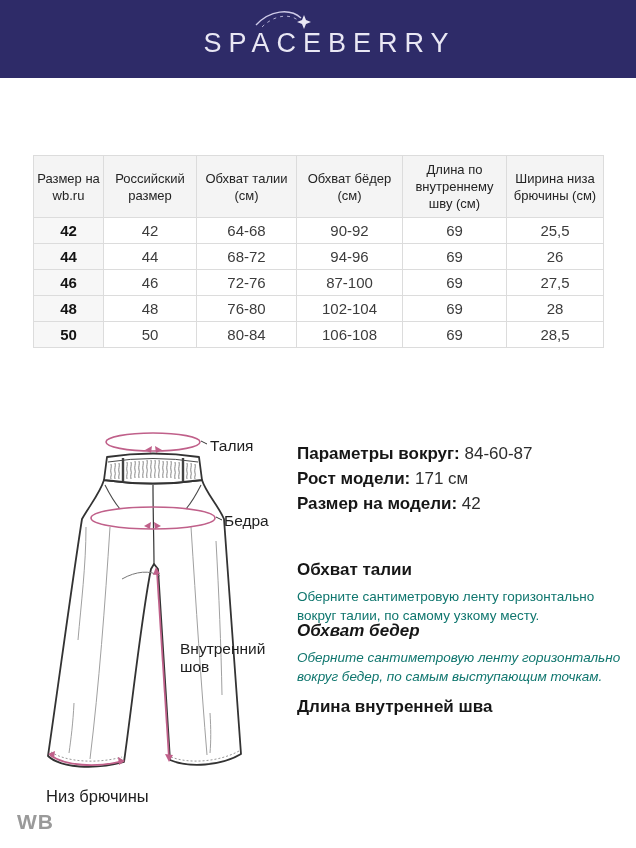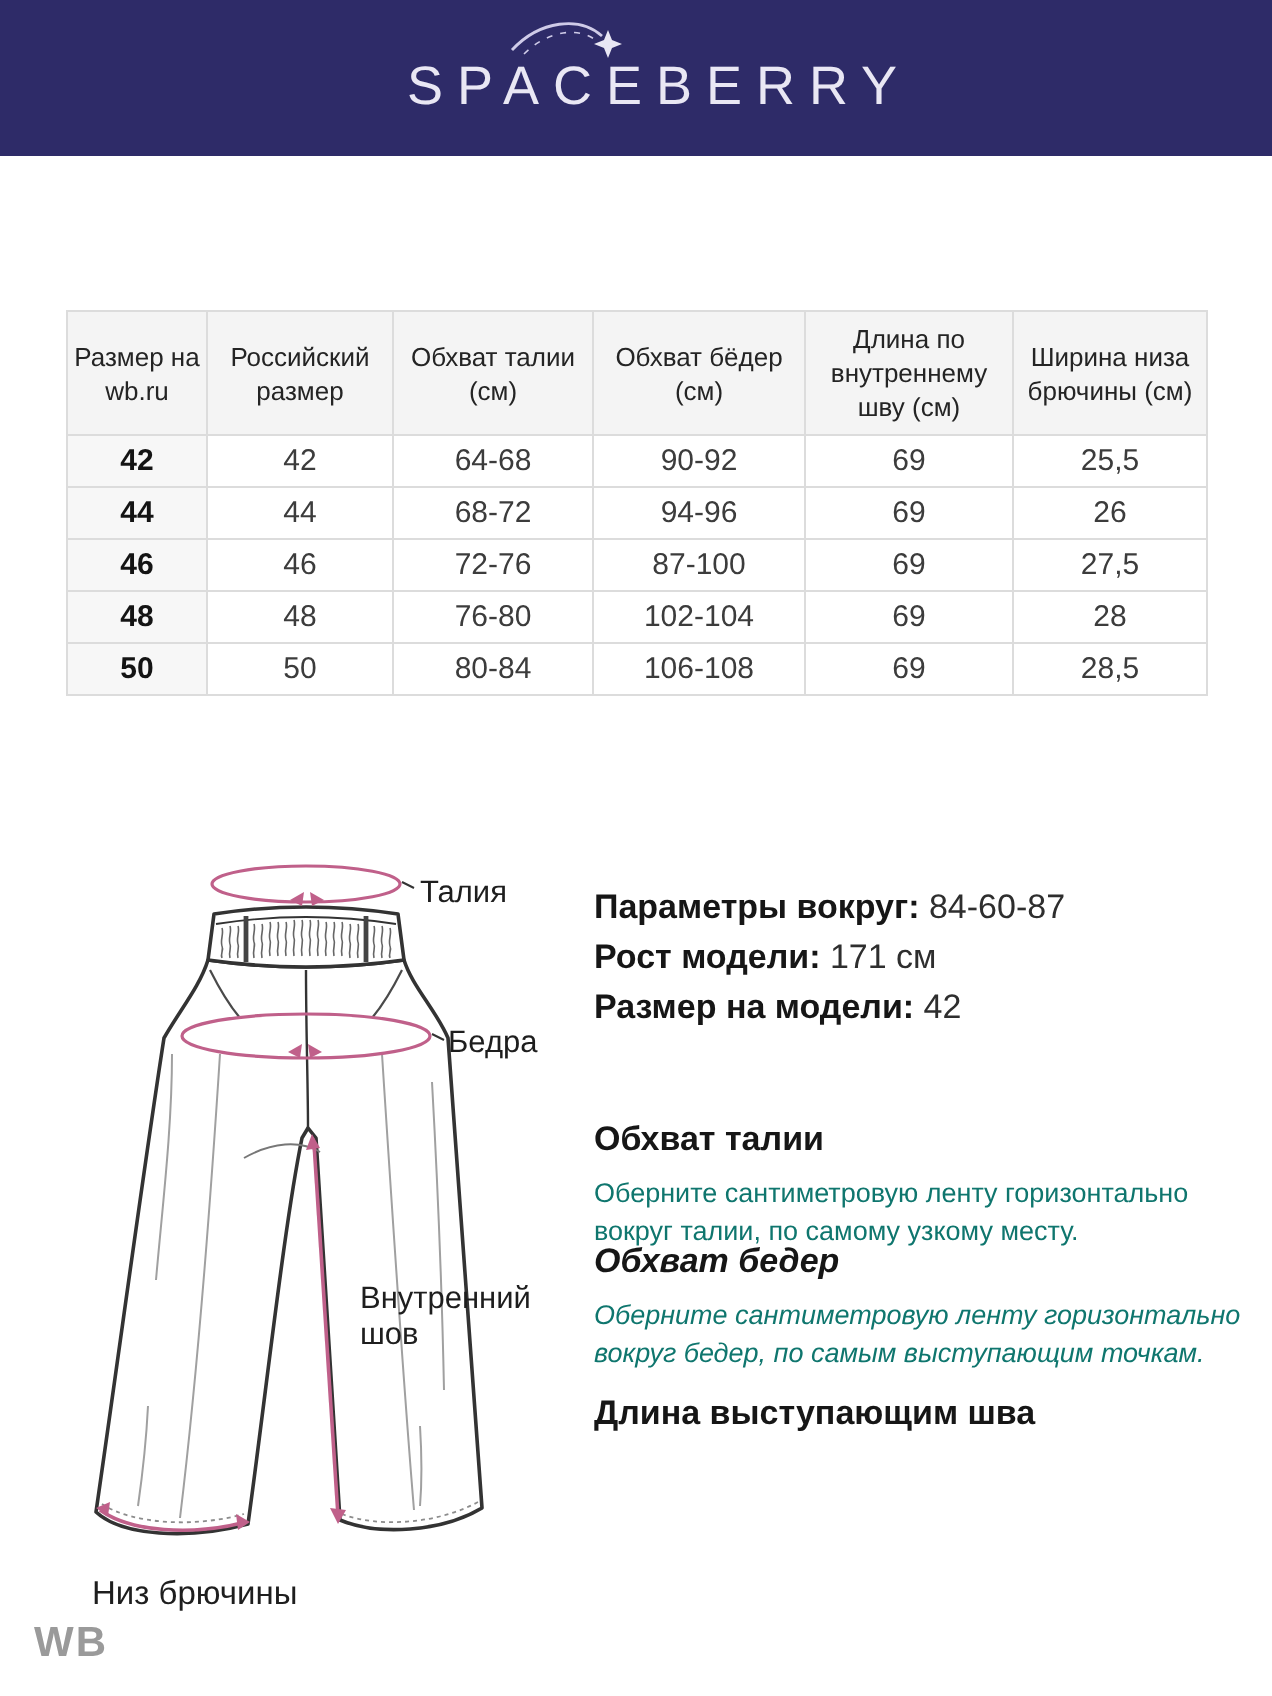--- a/index.html
+++ b/index.html
@@ -228,18 +228,18 @@
 
   <div class="block s1">
     <div class="measure-title">Обхват талии</div>
     <div class="measure-body">Оберните сантиметровую ленту горизонтально вокруг талии, по самому узкому месту.</div>
   </div>
   <div class="block s2">
     <div class="measure-title">Обхват бедер</div>
     <div class="measure-body">Оберните сантиметровую ленту горизонтально вокруг бедер, по самым выступающим точкам.</div>
   </div>
   <div class="block s3">
-    <div class="measure-title">Длина выступающим шва</div>
+    <div class="measure-title">Длина внутренней шва</div>
   </div>
 
   <div class="watermark">WB</div>
 
 </div>
 
 </body></html>

